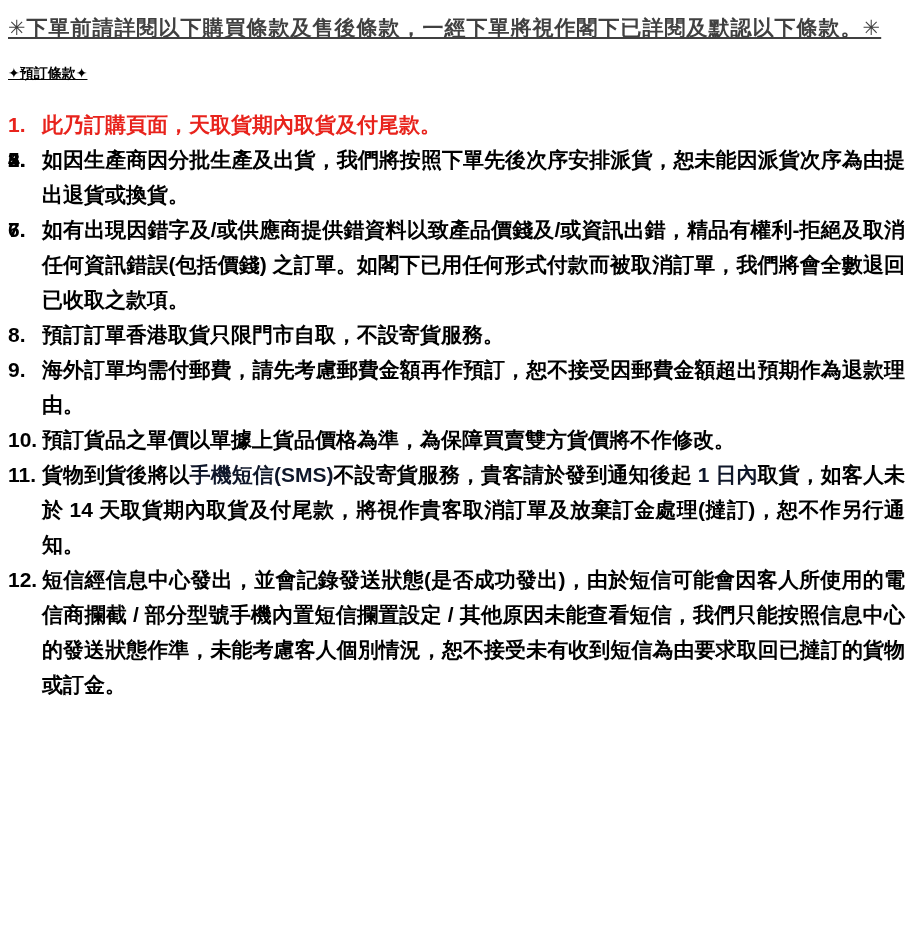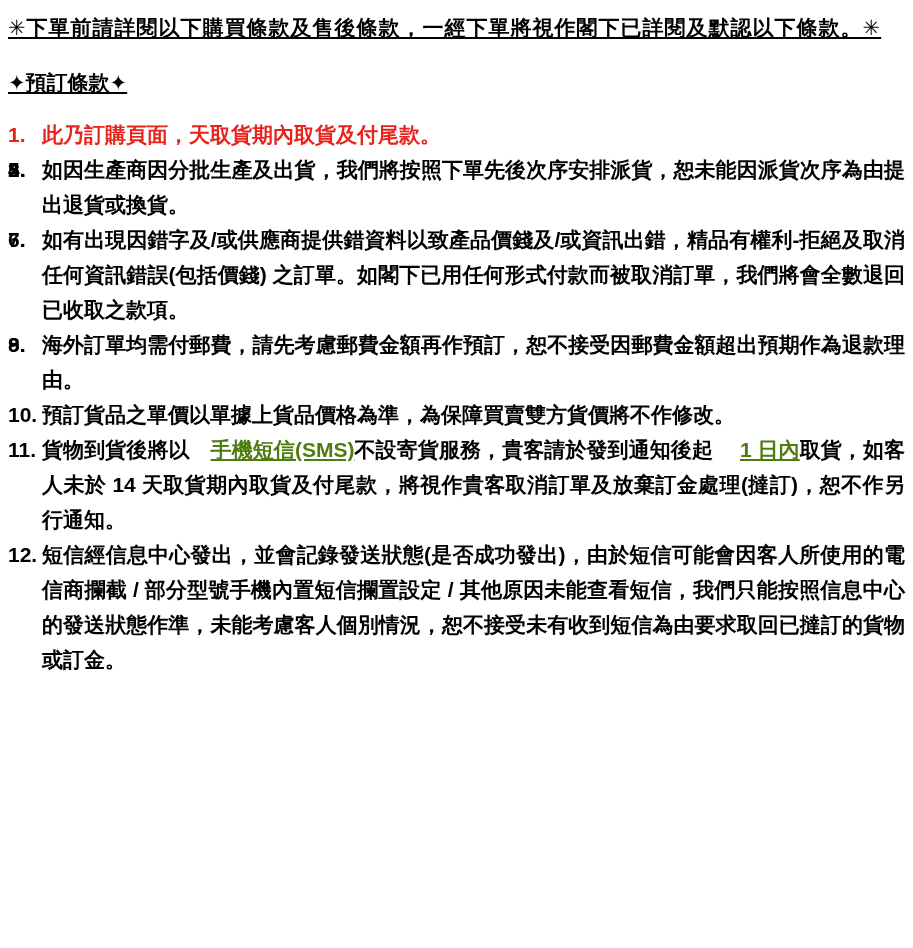--- a/index.html
+++ b/index.html
@@ -12,33 +12,33 @@
     font-family: "Liberation Sans", "DejaVu Sans", sans-serif;
     font-weight: bold;
     color: #000000;
   }
   .page {
     padding: 10px 8px 10px 8px;
     box-sizing: border-box;
     width: 913px;
   }
   .notice {
-    color: #000000;
+    color: #404040;
     font-size: 21px;
     line-height: 28px;
     text-decoration: underline;
     letter-spacing: 1px;
     margin: 4px 0 0 0;
   }
   .section-title {
     color: #000000;
-    font-size: 21px;
+    font-size: 14px;
     line-height: 28px;
     text-decoration: underline;
-    margin-top: 27px;
+    margin-top: 17px;
     display: inline-block;
   }
   .terms {
     margin-top: 20px;
   }
   .term {
     position: relative;
     padding-left: 34px;
     font-size: 21px;
     line-height: 35px;
@@ -47,23 +47,21 @@
   .term .num {
     position: absolute;
     left: 0;
     top: 0;
     text-align: left;
   }
   .term.red-item {
     color: #e8231c;
   }
   .hl-red {
-    color: #4d7c0f;
-    text-decoration: underline;
-    margin-left: 21px;
+    color: #0f172a;
   }
 </style>
 </head>
 <body>
 
 <div class="page">
 
   <p class="notice">✳下單前請詳閱以下購買條款及售後條款，一經下單將視作閣下已詳閱及默認以下條款。✳</p>
 
   <span class="section-title">✦預訂條款✦</span>
@@ -96,20 +94,21 @@
       <span class="num">6.</span>
     </div>
 
     <div class="term">
       <span class="num">7.</span>
       <span class="txt">如有出現因錯字及/或供應商提供錯資料以致產品價錢及/或資訊出錯，精品有權利-拒絕及取消任何資訊錯誤(包括價錢) 之訂單。如閣下已用任何形式付款而被取消訂單，我們將會全數退回已收取之款項。</span>
     </div>
 
     <div class="term">
       <span class="num">8.</span>
+      <span class="txt">預訂訂單香港取貨只限門市自取，不設寄貨服務。</span>
     </div>
 
     <div class="term">
       <span class="num">9.</span>
       <span class="txt">海外訂單均需付郵費，請先考慮郵費金額再作預訂，恕不接受因郵費金額超出預期作為退款理由。</span>
     </div>
 
     <div class="term">
       <span class="num">10.</span>
       <span class="txt">預訂貨品之單價以單據上貨品價格為準，為保障買賣雙方貨價將不作修改。</span>

